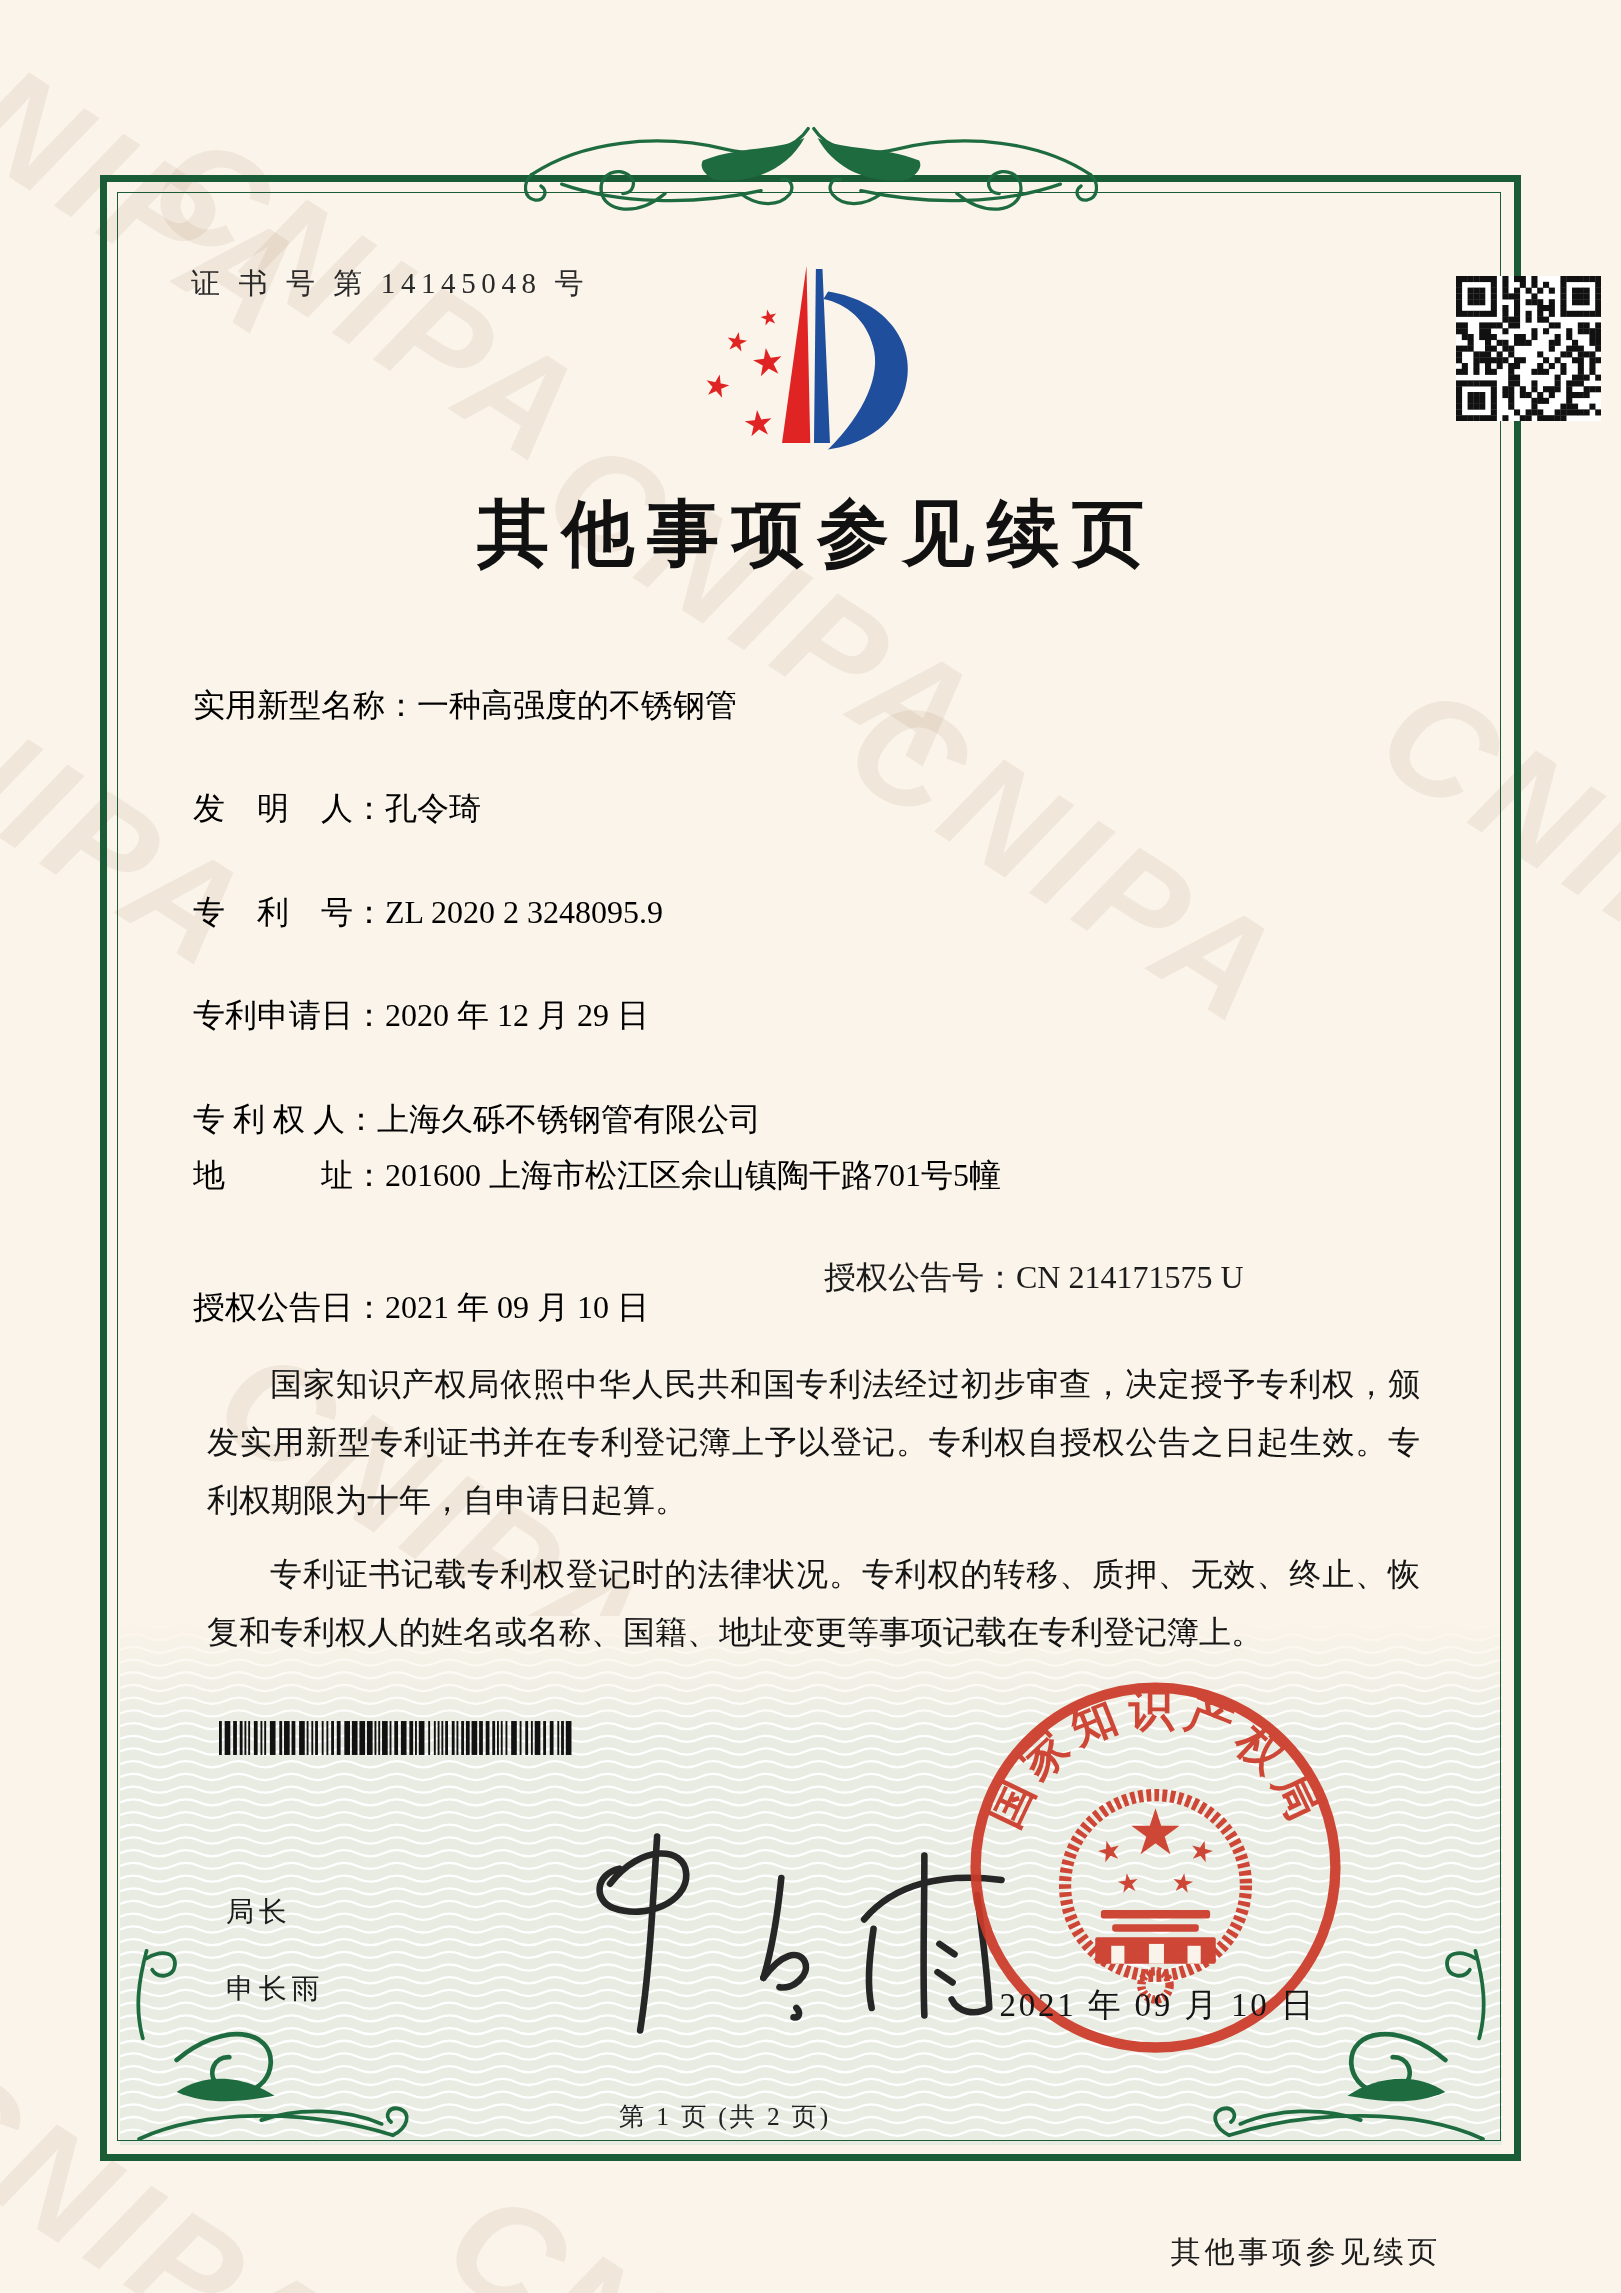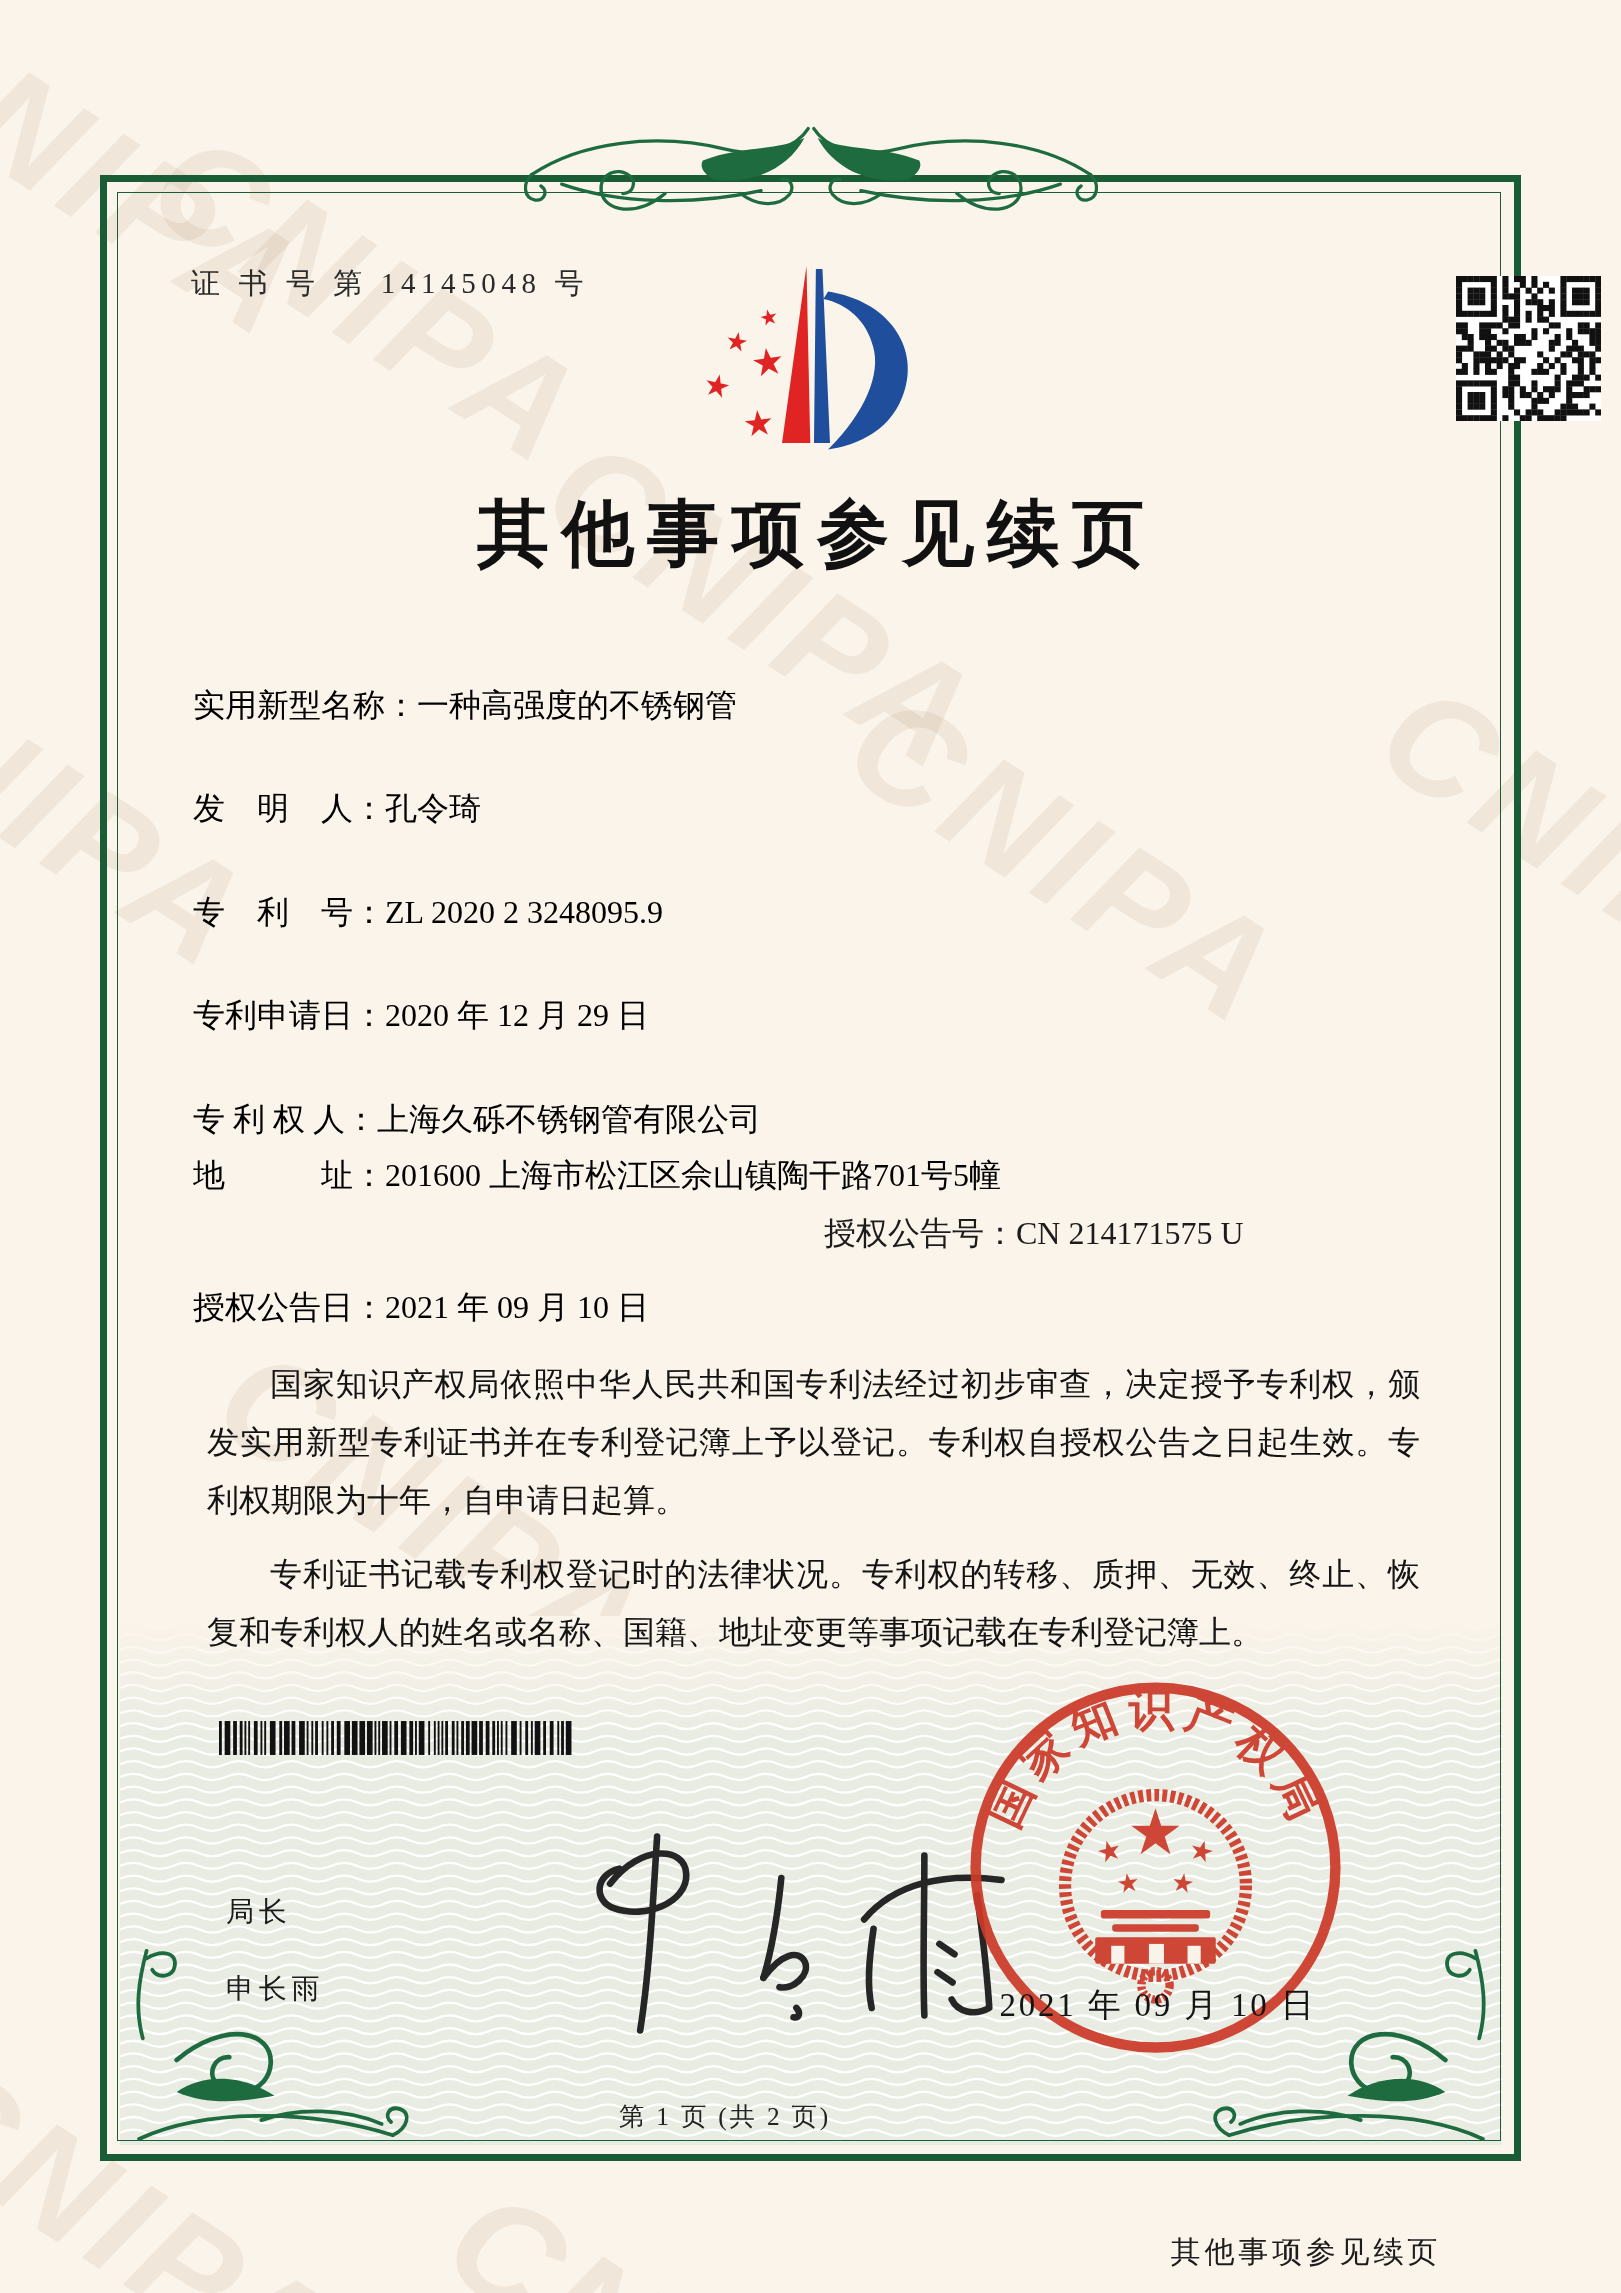--- a/index.html
+++ b/index.html
@@ -450,21 +450,21 @@
     <div class="title">其他事项参见续页</div>
 
     <div class="field" style="top:684px"><span class="lab">实用新型名称：</span><span>一种高强度的不锈钢管</span></div>
     <div class="field" style="top:787px"><span class="lab">发　明　人：</span><span>孔令琦</span></div>
     <div class="field" style="top:891px"><span class="lab">专　利　号：</span><span>ZL 2020 2 3248095.9</span></div>
     <div class="field" style="top:994px"><span class="lab">专利申请日：</span><span>2020 年 12 月 29 日</span></div>
     <div class="field" style="top:1098px"><span class="lab">专 利 权 人：</span><span>上海久砾不锈钢管有限公司</span></div>
     <div class="field" style="top:1154px"><span class="lab">地　　　址：</span><span>201600 上海市松江区佘山镇陶干路701号5幢</span></div>
 
     <div class="field" style="top:1286px"><span class="lab">授权公告日：</span><span>2021 年 09 月 10 日</span></div>
-    <div class="grant2" style="top:1212px"><span class="lab">授权公告号：</span><span>CN 214171575 U</span></div>
+    <div class="grant2" style="top:1256px"><span class="lab">授权公告号：</span><span>CN 214171575 U</span></div>
 
     <div class="paras">
       <p>国家知识产权局依照中华人民共和国专利法经过初步审查，决定授予专利权，颁发实用新型专利证书并在专利登记簿上予以登记。专利权自授权公告之日起生效。专利权期限为十年，自申请日起算。</p>
       <p>专利证书记载专利权登记时的法律状况。专利权的转移、质押、无效、终止、恢复和专利权人的姓名或名称、国籍、地址变更等事项记载在专利登记簿上。</p>
     </div>
 
     <div class="barcode">
       <svg id="barcode-svg" width="360" height="34" xmlns="http://www.w3.org/2000/svg" viewBox="0 0 382 36">
           <rect x="0" y="0" width="3" height="36" fill="#111"></rect>
           <rect x="6" y="0" width="6" height="36" fill="#111"></rect>

